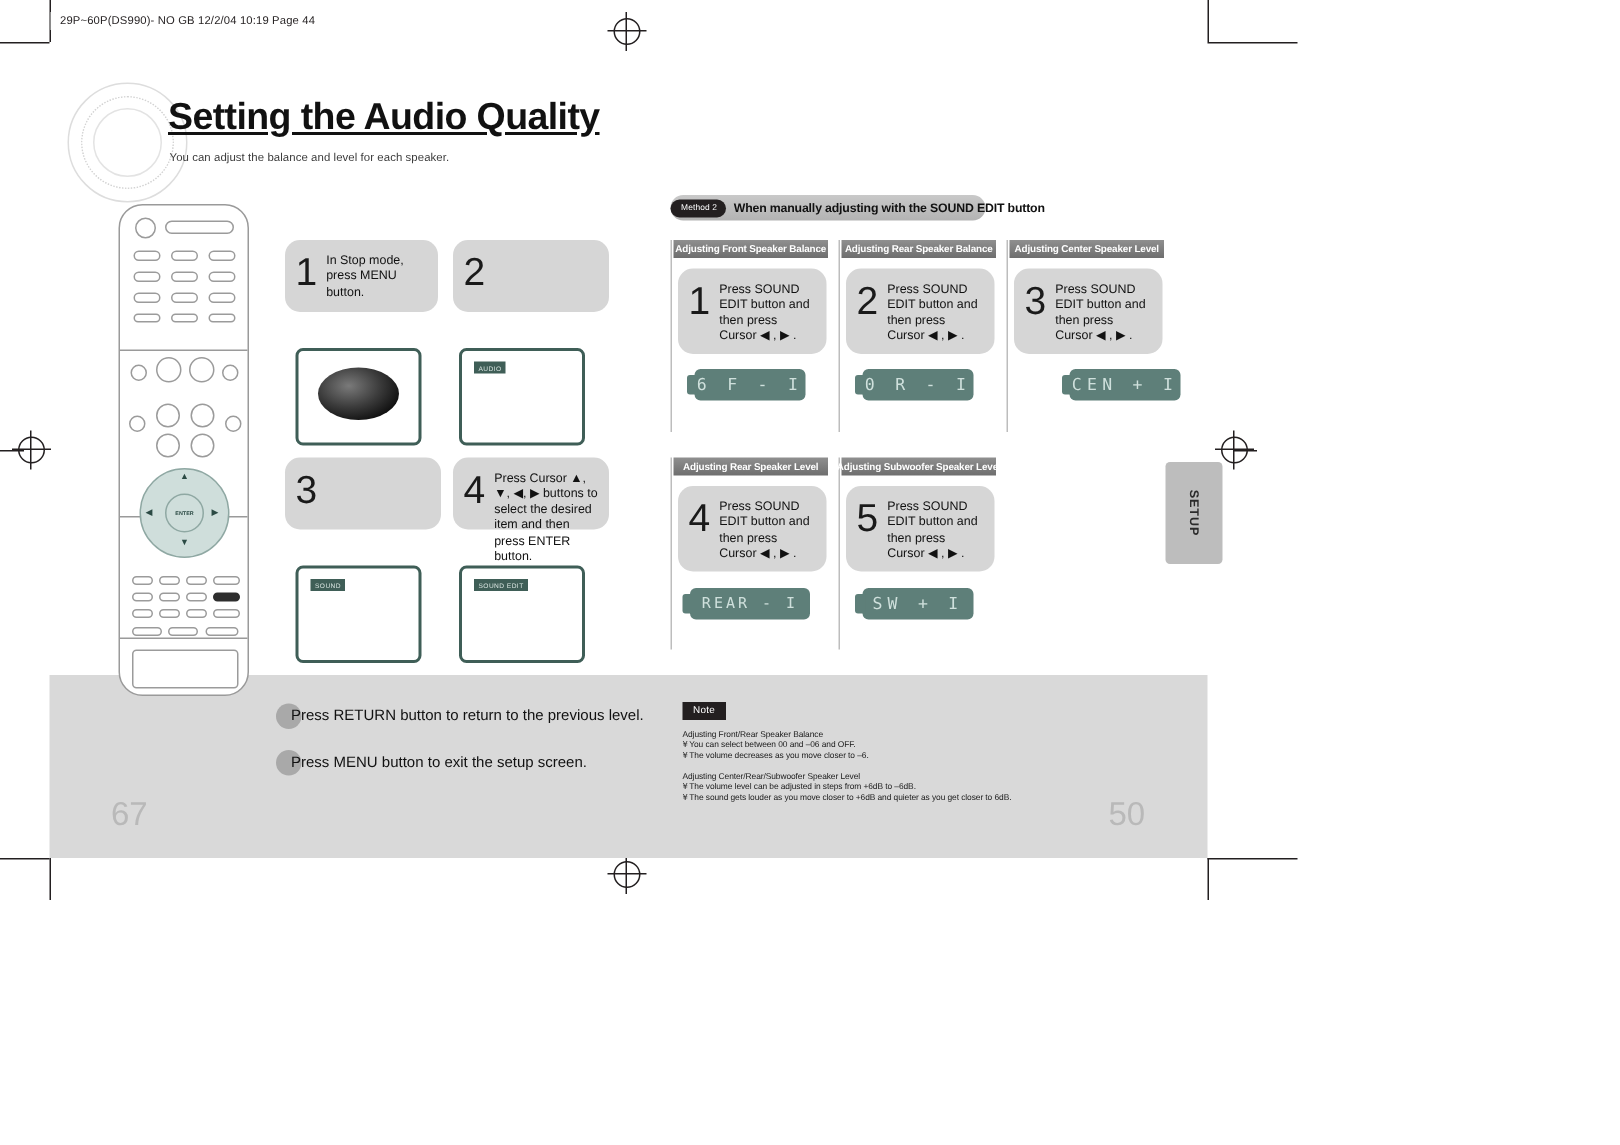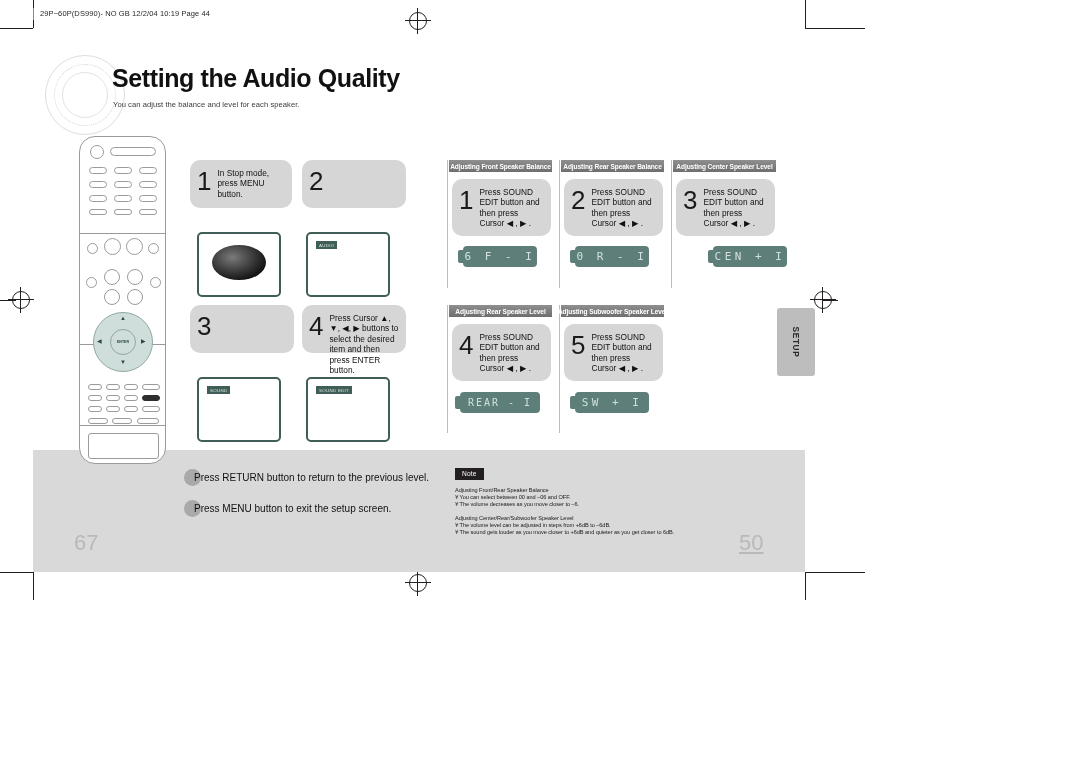--- a/index.html
+++ b/index.html
@@ -40,20 +40,21 @@
     position: absolute; border: 1px dotted #cfcfcf; border-radius: 50%;
   }
   #title-deco .r1 { inset: 0; border: 1px solid #dddddd; }
   #title-deco .r2 { inset: 9px; border: 1px dotted #d3d3d3; }
   #title-deco .r3 { inset: 17px; border: 1px solid #e3e3e3; }
 
   #page-title {
     position: absolute; left: 112px; top: 64px;
     font-size: 25px; font-weight: bold; color: #111; letter-spacing: -0.4px;
     font-family: "Liberation Sans", sans-serif;
+    text-decoration: underline;
   }
   #page-subtitle {
     position: absolute; left: 113px; top: 100px;
     font-size: 7.6px; color: #3a3a3a; letter-spacing: .05px;
   }
 
   
   #band {
     position: absolute; left: 33px; top: 450px; width: 772px; height: 122px;
     background: #d9d9d9;
@@ -319,20 +320,24 @@
     <div class="inner">
         <div class="osd">SOUND</div>
       </div>
   </div>
   <div class="tv" style="left:306px;top:377px;width:84px;height:65px;">
     <div class="inner">
         <div class="osd">SOUND EDIT</div>
       </div>
   </div>
 
+  <div class="method-banner" style="left:447px;top:130px;width:210px;">
+    <span class="method-tag">Method 2</span>
+    <span class="method-text">When manually adjusting with the SOUND EDIT button</span>
+  </div>
 
   <div class="sec-col" style="left:447px;top:160px;height:128px;"></div>
   <div class="sec-col" style="left:559px;top:160px;height:128px;"></div>
   <div class="sec-col" style="left:671px;top:160px;height:128px;"></div>
   <div class="sec-col" style="left:447px;top:305px;height:128px;"></div>
   <div class="sec-col" style="left:559px;top:305px;height:128px;"></div>
 
   <div class="sec-chip" style="left:449px;top:160px;width:103px;">
     <span>Adjusting Front Speaker Balance</span>
   </div>
@@ -405,15 +410,15 @@
     <div class="note-head" style="margin-top:8px;">Adjusting Center/Rear/Subwoofer Speaker Level</div>
     <div class="note-item"><span class="mk">¥</span><span>The volume level can be adjusted in steps from +6dB to –6dB.</span></div>
     <div class="note-item"><span class="mk">¥</span><span>The sound gets louder as you move closer to +6dB and quieter as you get closer to  6dB.</span></div>
   </div>
 
   <div id="setup-tab">
     <span>SETUP</span>
   </div>
 
   <div class="folio" style="left:74px;top:530px;">67</div>
-  <div class="folio" style="left:739px;top:530px;text-decoration:underline;">50</div>
+  <div class="folio" style="left:739px;top:530px;">50</div>
 
 </div>
 
 </body></html>

